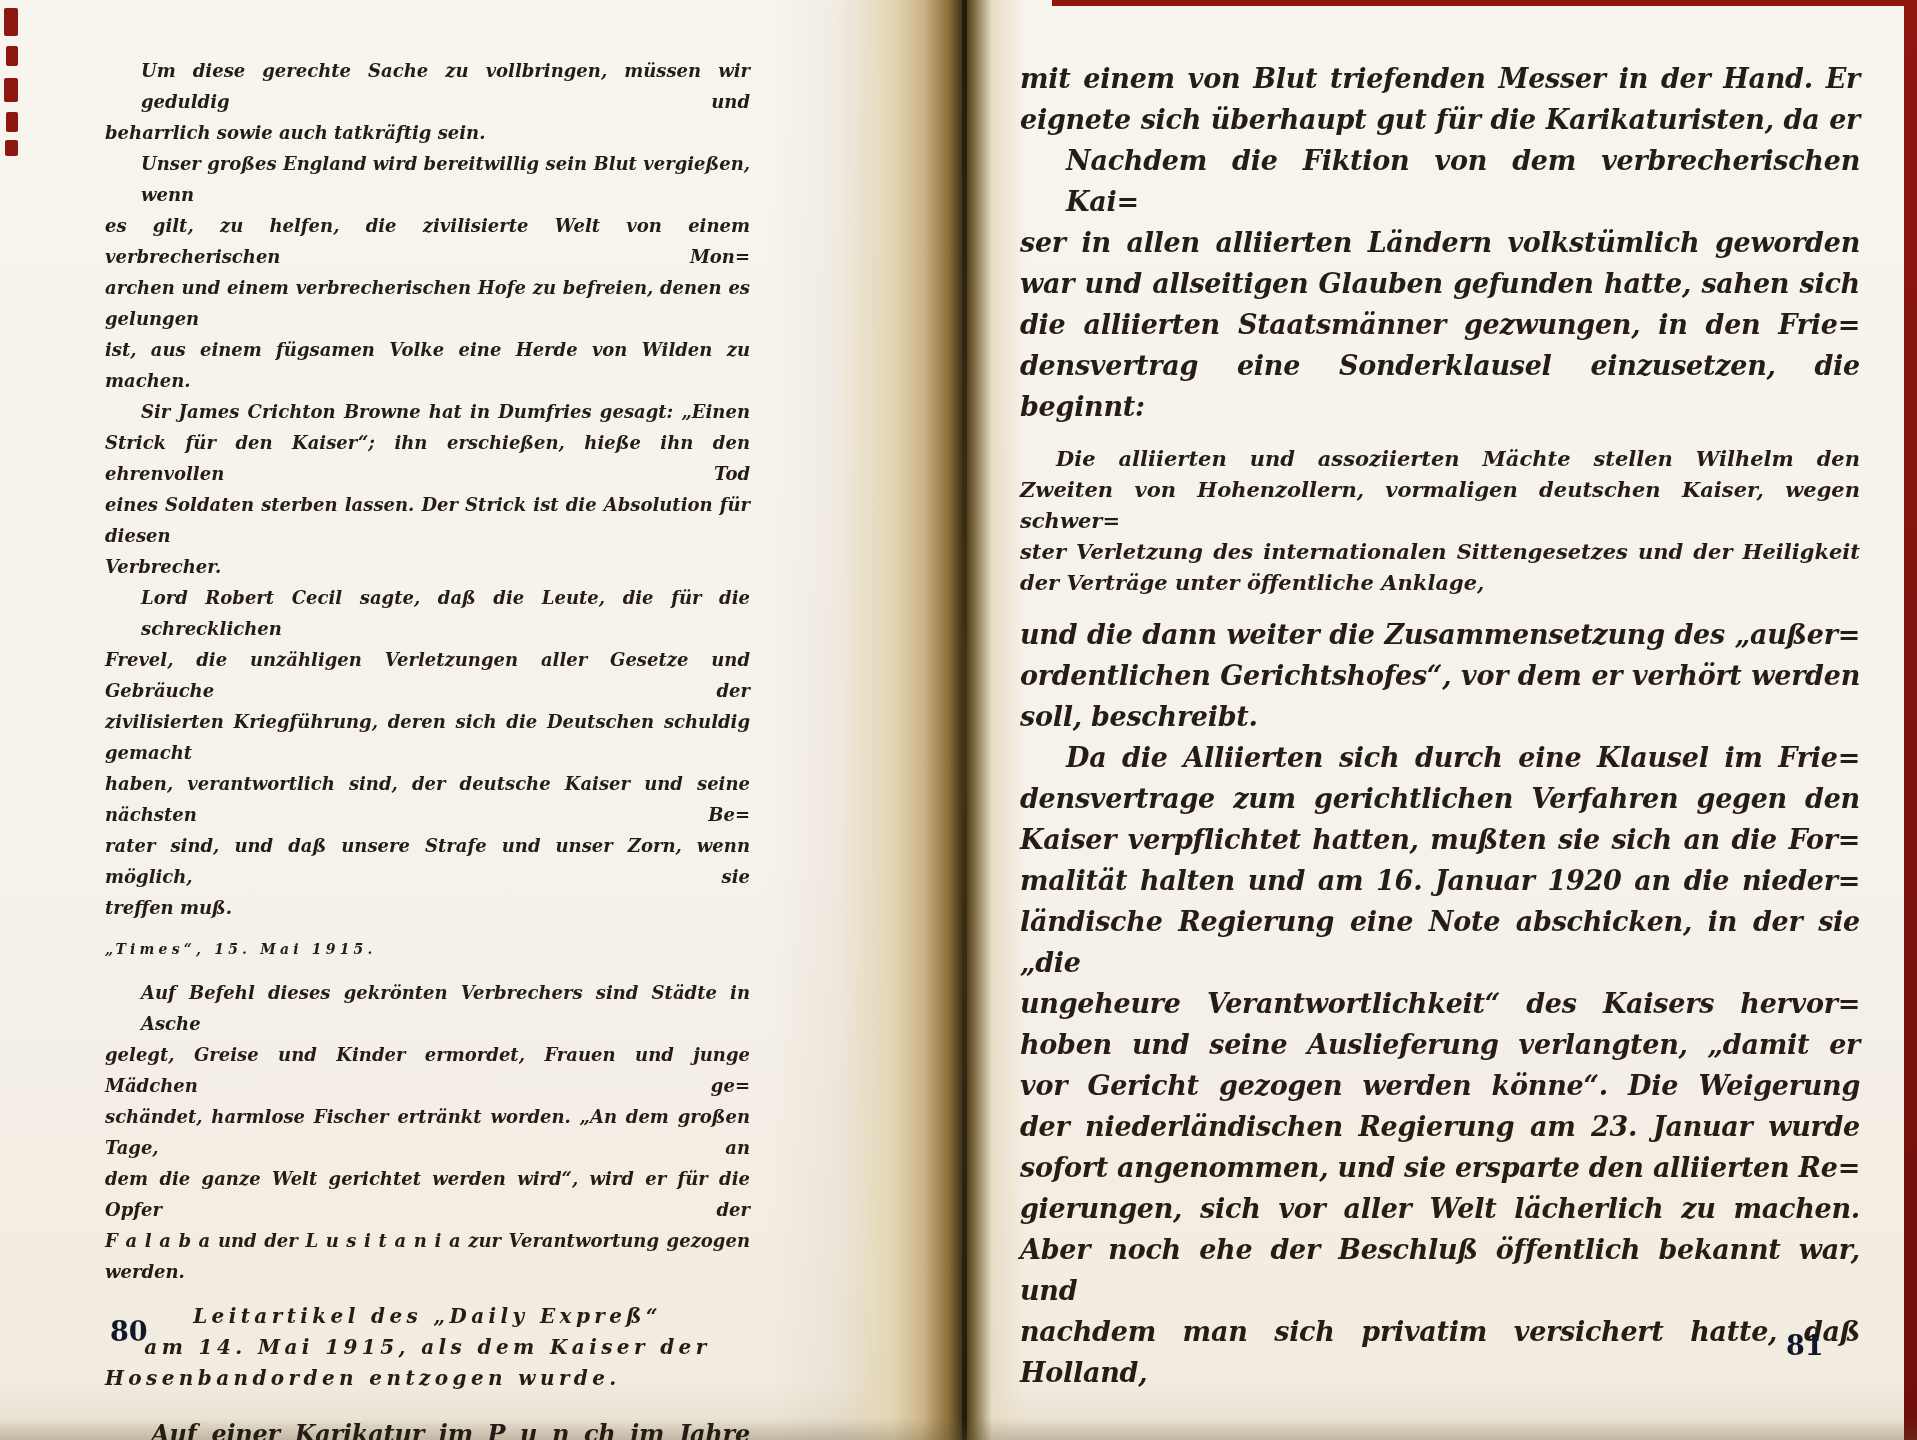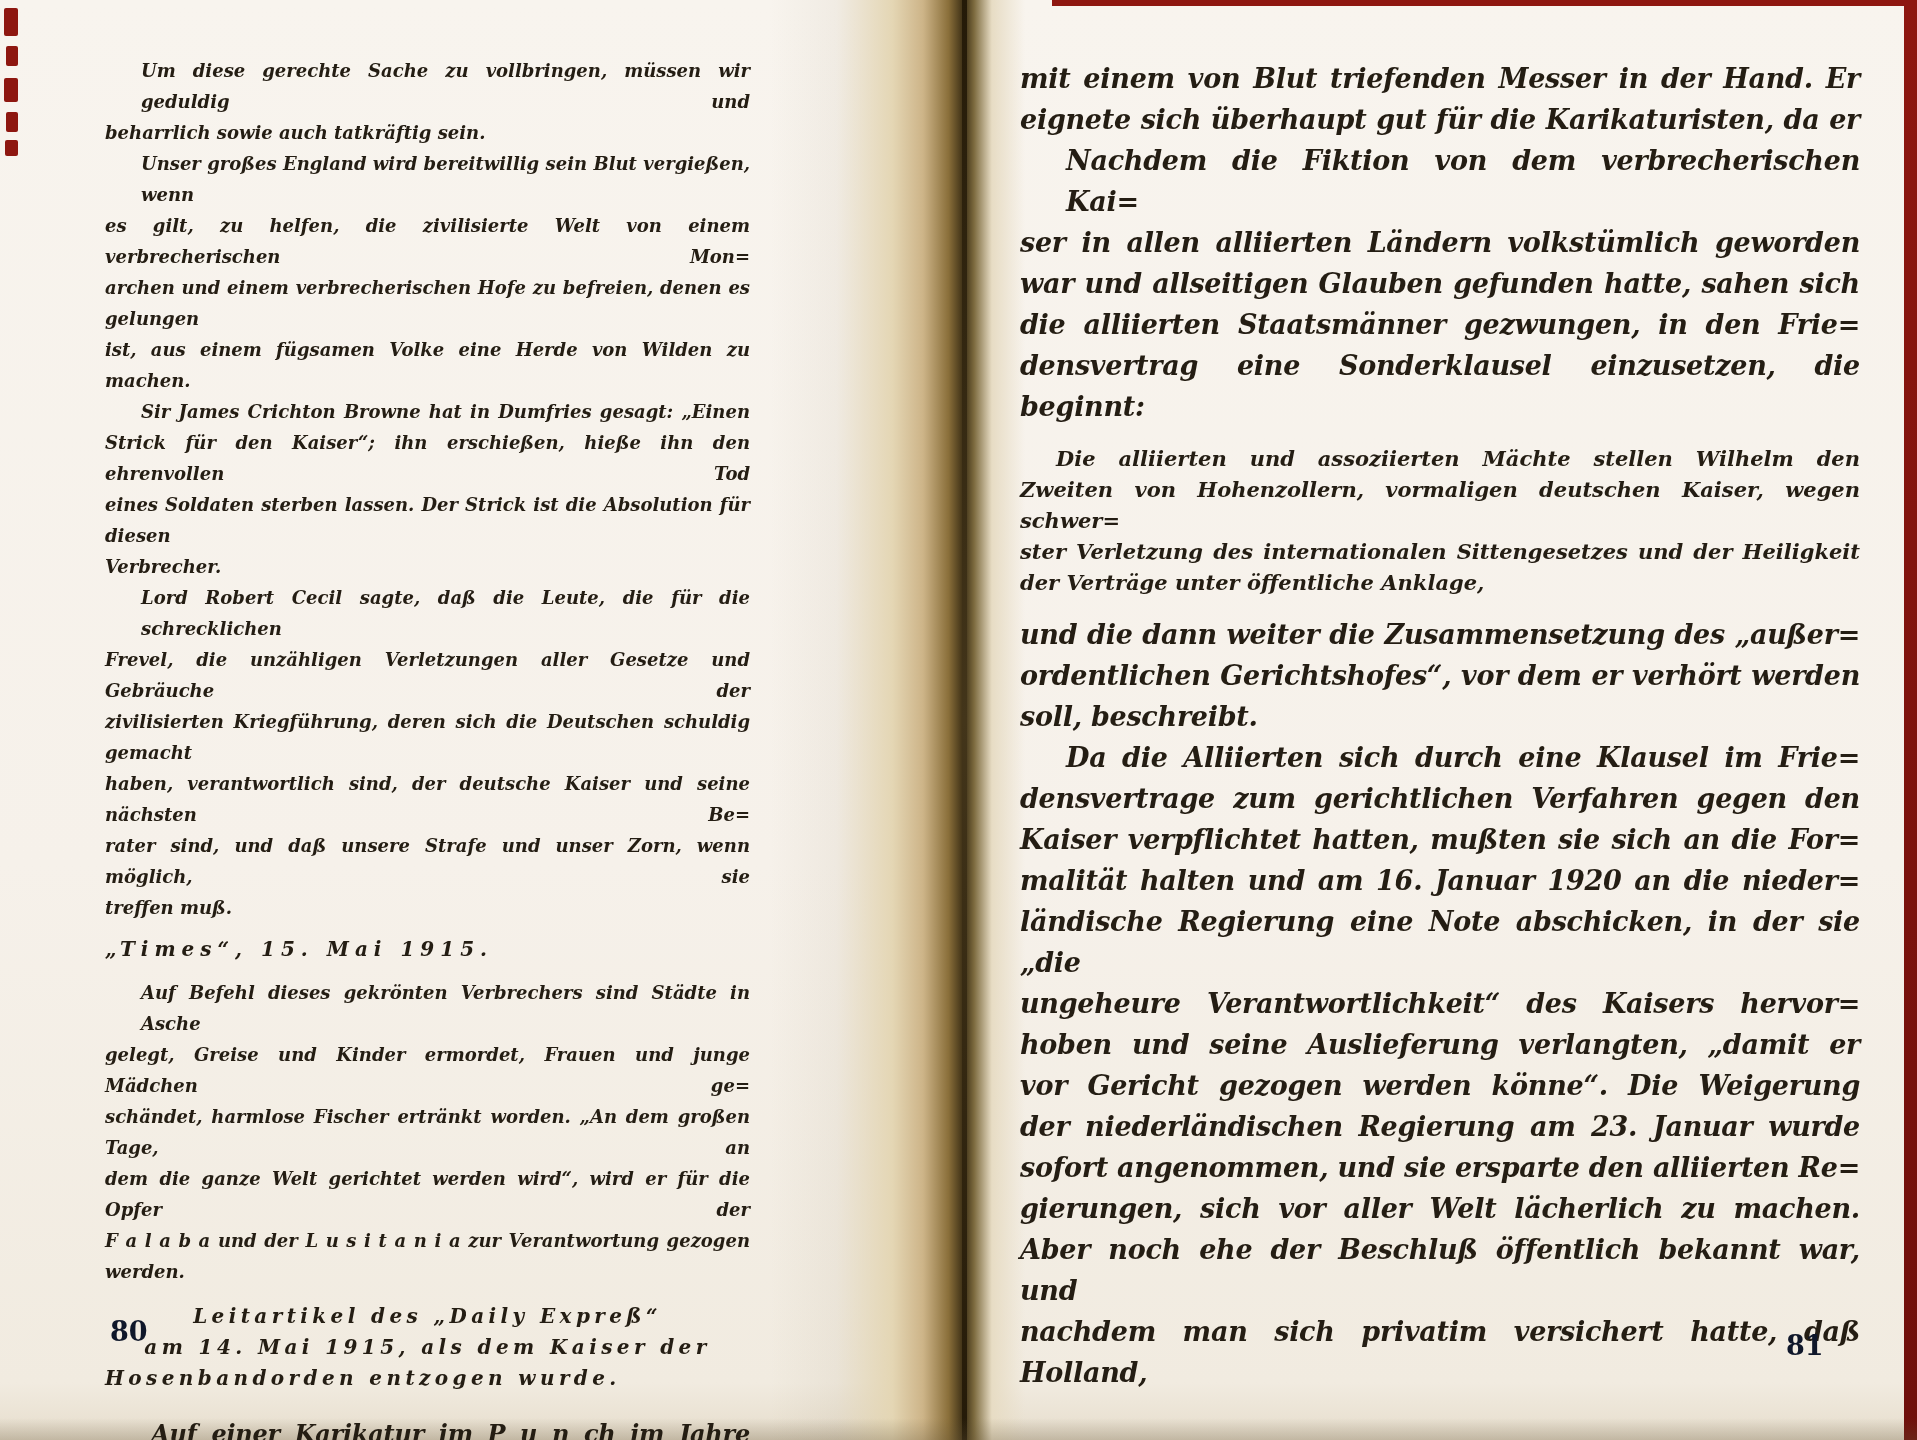--- a/index.html
+++ b/index.html
@@ -40,21 +40,21 @@
   .blk:not(.continues) .ln.final{text-align-last:left;}
   
   .quote{font-size:18px;line-height:31px;}
   #right-page .quote{font-size:21px;}
   .quote.indent .ln.first{padding-left:36px;}
   
   .body{font-size:24px;line-height:43px;letter-spacing:-0.01em;}
   #right-page .body{font-size:27px;line-height:41px;}
   .body.indent .ln.first{padding-left:46px;}
   
-  .attribution-right{font-size:20px;line-height:36px;margin:8px 0 10px;}
+  .attribution-right{font-size:14px;line-height:36px;margin:8px 0 10px;}
   .attribution-right .ln{text-align-last:right;letter-spacing:.3em;padding-right:42px;}
   .attribution-center{font-size:20px;line-height:31px;margin:14px 0 18px;}
   .attribution-center .ln{text-align-last:center;letter-spacing:.22em;}
   #right-page .body + .body{}
   #right-page .body + .quote{margin-top:16px;}
   #right-page .quote + .body{margin-top:16px;}
   
   .page-number{position:absolute;font-size:27px;font-weight:700;color:#0f172a;}
   #page-num-left{left:110px;top:1316px;}
   #page-num-right{left:1786px;top:1330px;text-align:center;}

